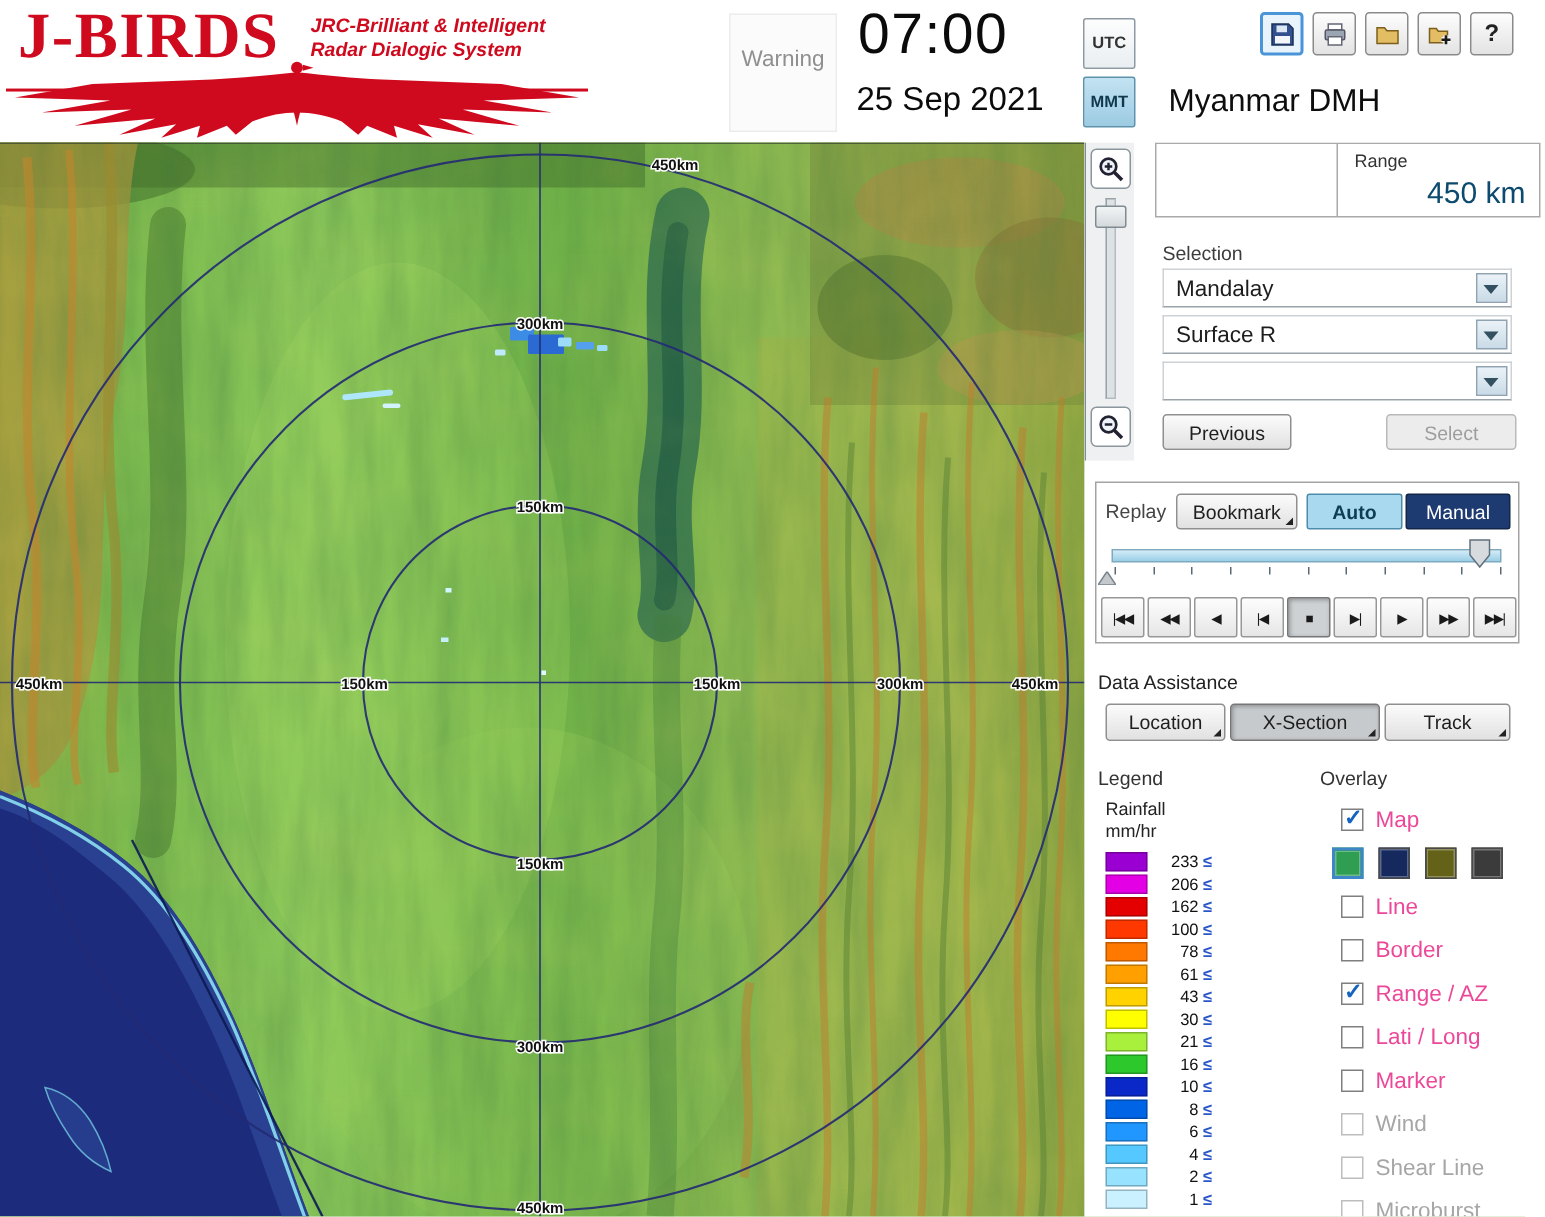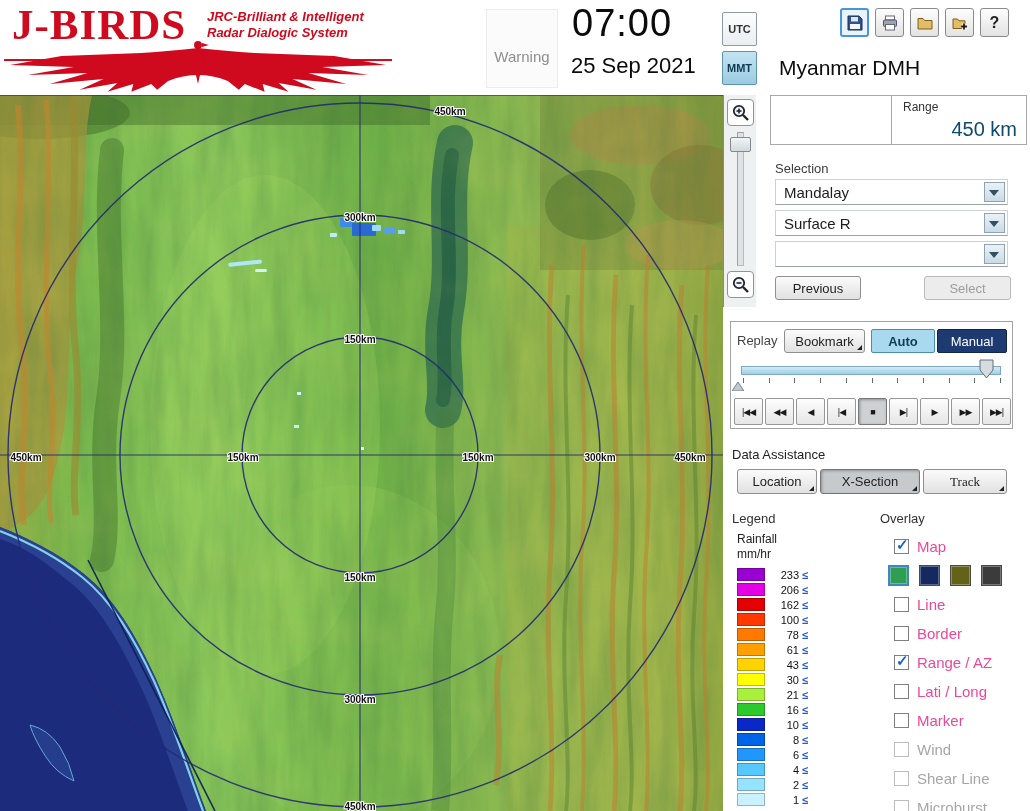--- a/index.html
+++ b/index.html
@@ -7,21 +7,21 @@
   font-family:"Liberation Sans",sans-serif;position:relative}
 
 
 .header{position:absolute;left:0;top:0;width:1030px;height:95px;background:#fff}
 .logo-title{position:absolute;left:12px;top:0;font-family:"Liberation Serif",serif;
   font-weight:bold;font-size:43px;color:#cf0a1e;letter-spacing:1px}
 .logo-tagline{position:absolute;left:207px;top:9px;color:#cf0a1e;font-size:13px;
   font-weight:bold;font-style:italic;line-height:16px;white-space:nowrap}
 .eagle{position:absolute;left:4px;top:38px}
 .warning-box{position:absolute;left:486px;top:9px;width:72px;height:79px;background:#fbfbfb;
-  border:1px solid #ececec;color:#8f8f8f;font-size:15px;text-align:center;padding-top:38px}
+  border:1px solid #ececec;color:#8f8f8f;font-size:15px;text-align:center;padding-top:21px}
 .clock-time{position:absolute;left:572px;top:2px;font-size:38px;color:#0b0b0b;letter-spacing:1px}
 .clock-date{position:absolute;left:571px;top:53px;font-size:22px;color:#0b0b0b}
 .tz-btn{position:absolute;left:722px;width:35px;height:34px;border:1px solid #8d9aa3;
   background:linear-gradient(#fdfdfd,#e9eef1);font-size:11px;font-weight:bold;color:#333;
   border-radius:2px;text-align:center;line-height:32px;padding:0;font-family:inherit}
 .tz-utc{top:12px}
 .tz-mmt{top:51px;background:linear-gradient(#c3e3f2,#9ccbe2);border-color:#5f93ad;color:#10384e}
 .toolbar{position:absolute;left:840px;top:8px;display:flex;gap:6px}
 .tool-btn{width:29px;height:29px;border:1px solid #8a8a8a;border-radius:3px;
   background:linear-gradient(#fdfdfd,#e3e3e3);display:flex;align-items:center;justify-content:center;
@@ -384,21 +384,21 @@
         <button class="pb-btn">▶</button>
         <button class="pb-btn">▶▶</button>
         <button class="pb-btn">▶▶|</button>
       </div>
   </div>
 
   <div class="da-label">Data Assistance</div>
   <div>
       <button class="btn da-btn" style="left: 14px; width: 80px;"><span>Location</span><span class="corner-tri"></span></button>
       <button class="btn da-btn dark" style="left: 97px; width: 100px;"><span>X-Section</span><span class="corner-tri"></span></button>
-      <button class="btn da-btn" style="left: 200px; width: 84px; font-family: Liberation Serif, serif;"><span>Track</span><span class="corner-tri"></span></button>
+      <button class="btn da-btn" style="left: 200px; width: 84px;"><span>Track</span><span class="corner-tri"></span></button>
     </div>
 
   <div class="legend-label">Legend</div>
   <div class="overlay-label">Overlay</div>
 
   <div class="legend-block">
     <div class="legend-sub">Rainfall</div>
     <div class="legend-sub">mm/hr</div>
     <div class="legend-scale">
         <div class="legend-row">

